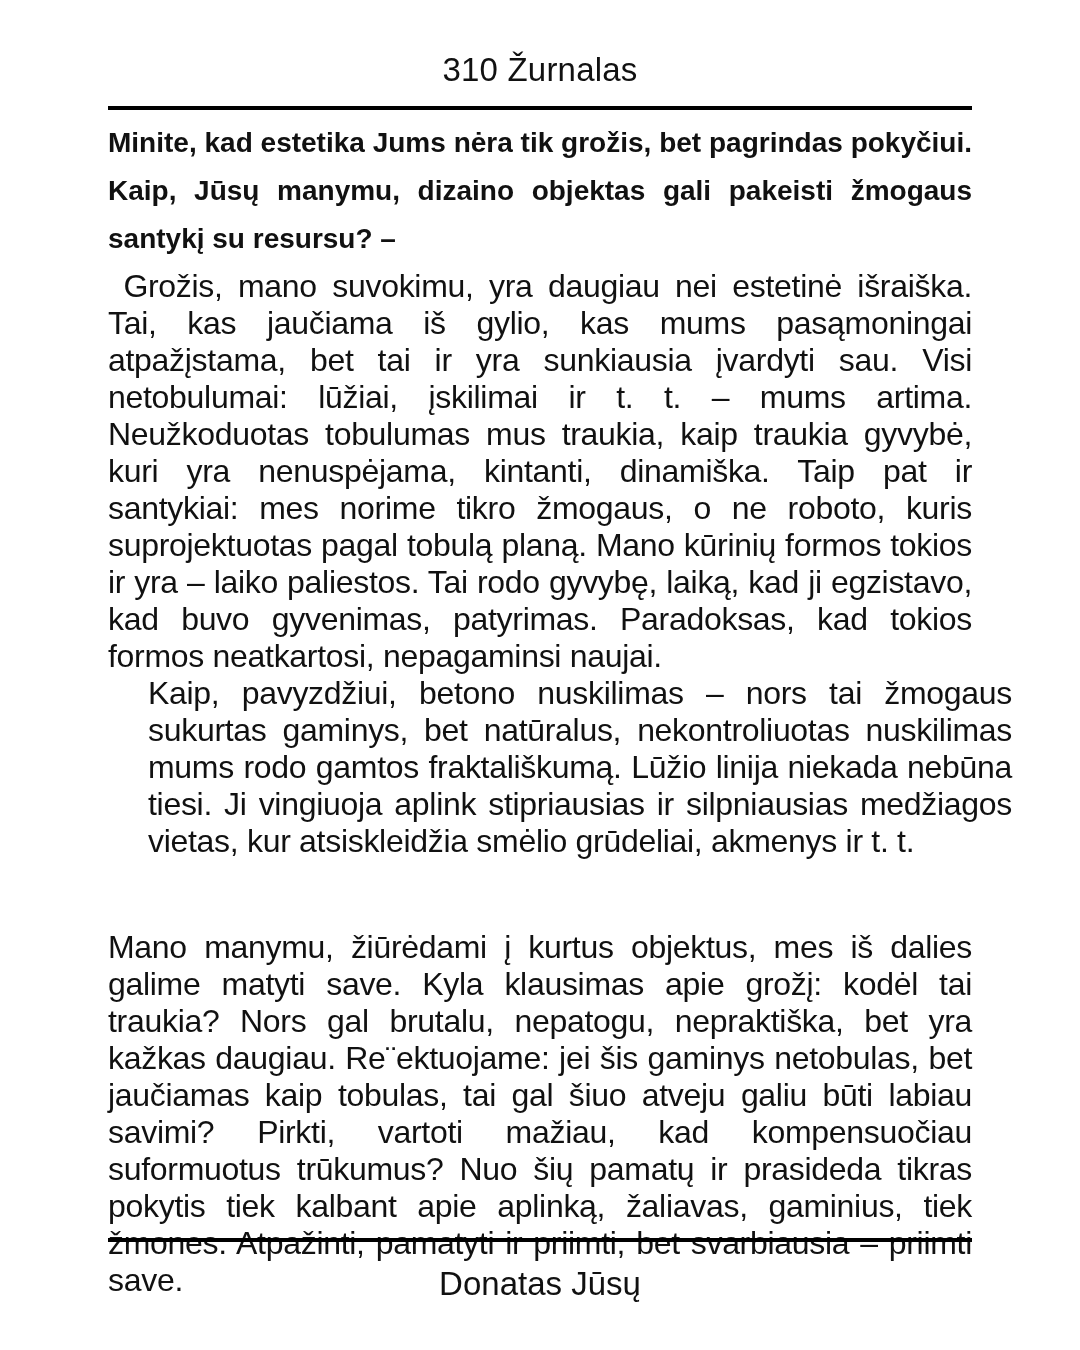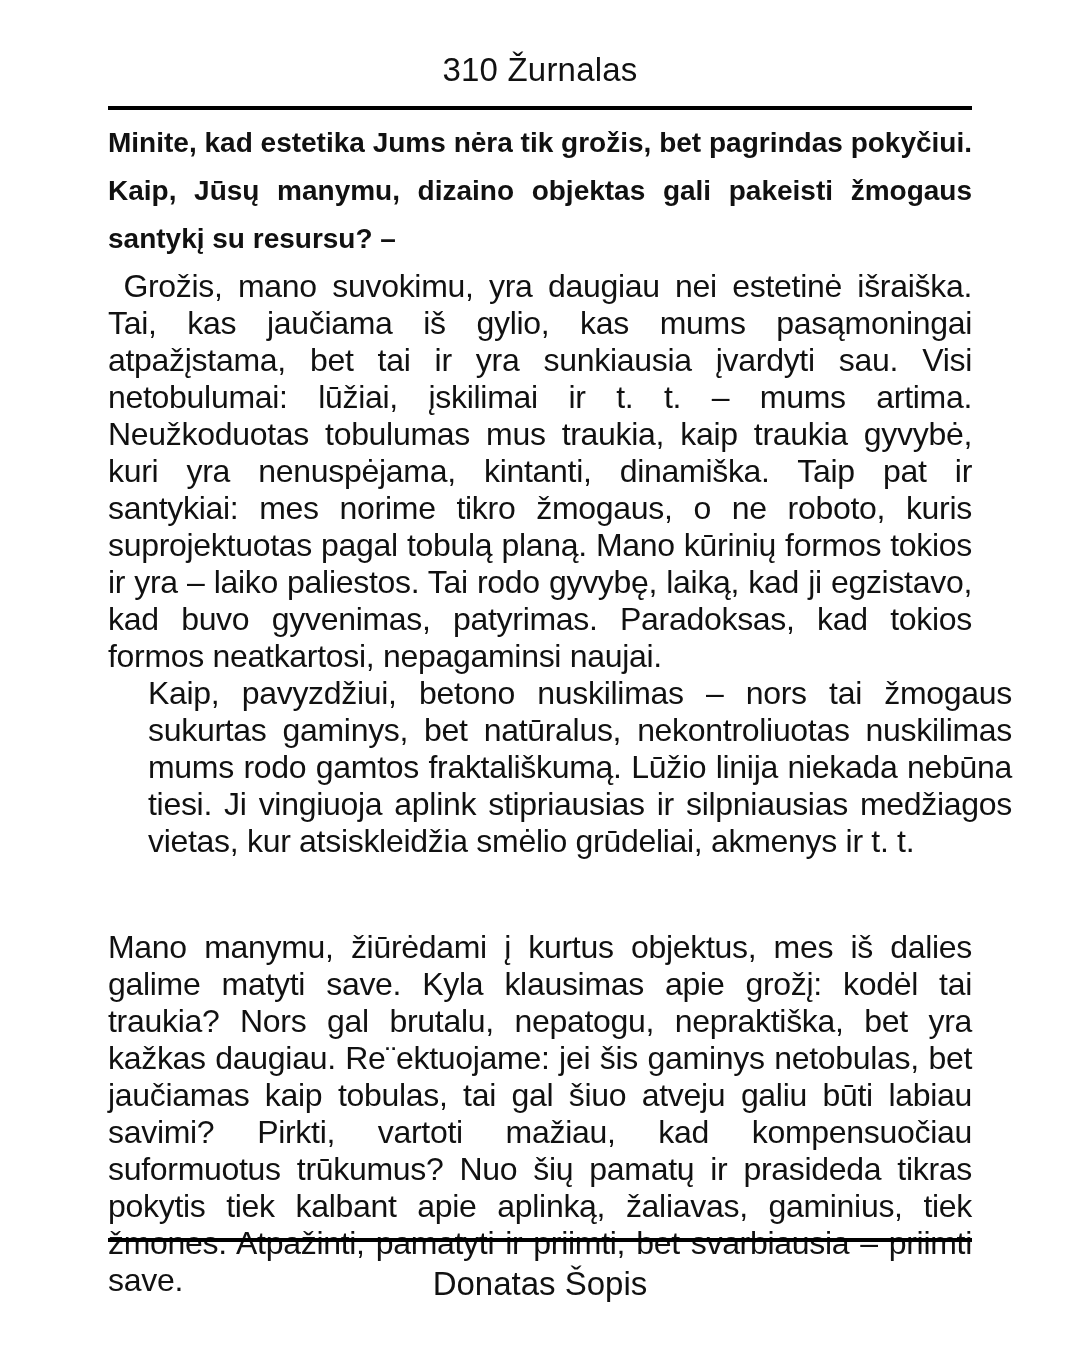--- a/index.html
+++ b/index.html
@@ -84,14 +84,14 @@
   <div class="masthead">310 Žurnalas</div>
   <div class="rule top"></div>
 
   <p class="question">Minite, kad estetika Jums nėra tik grožis, bet pagrindas pokyčiui. Kaip, Jūsų manymu, dizaino objektas gali pakeisti žmogaus santykį su resursu? –</p>
 
   <p class="body-text p1">&nbsp;Grožis, mano suvokimu, yra daugiau nei estetinė išraiška. Tai, kas jaučiama iš gylio, kas mums pasąmoningai atpažįstama, bet tai ir yra sunkiausia įvardyti sau. Visi netobulumai: lūžiai, įskilimai ir t. t. – mums artima. Neužkoduotas tobulumas mus traukia, kaip traukia gyvybė, kuri yra nenuspėjama, kintanti, dinamiška. Taip pat ir santykiai: mes norime tikro žmogaus, o ne roboto, kuris suprojektuotas pagal tobulą planą. Mano kūrinių formos tokios ir yra – laiko paliestos. Tai rodo gyvybę, laiką, kad ji egzistavo, kad buvo gyvenimas, patyrimas. Paradoksas, kad tokios formos neatkartosi, nepagaminsi naujai.</p>
   <p class="body-text p2">Kaip, pavyzdžiui, betono nuskilimas – nors tai žmogaus sukurtas gaminys, bet natūralus, nekontroliuotas nuskilimas mums rodo gamtos fraktališkumą. Lūžio linija niekada nebūna tiesi. Ji vingiuoja aplink stipriausias ir silpniausias medžiagos vietas, kur atsiskleidžia smėlio grūdeliai, akmenys ir t. t.</p>
   <p class="body-text p3">Mano manymu, žiūrėdami į kurtus objektus, mes iš dalies galime matyti save. Kyla klausimas apie grožį: kodėl tai traukia? Nors gal brutalu, nepatogu, nepraktiška, bet yra kažkas daugiau. Re¨ektuojame: jei šis gaminys netobulas, bet jaučiamas kaip tobulas, tai gal šiuo atveju galiu būti labiau savimi? Pirkti, vartoti mažiau, kad kompensuočiau suformuotus trūkumus? Nuo šių pamatų ir prasideda tikras pokytis tiek kalbant apie aplinką, žaliavas, gaminius, tiek žmones. Atpažinti, pamatyti ir priimti, bet svarbiausia – priimti save.</p>
 
   <div class="rule bottom"></div>
-  <div class="byline">Donatas Šopis</div>
+  <div class="byline">Donatas Jūsų</div>
 </div>
 
 </body></html>

